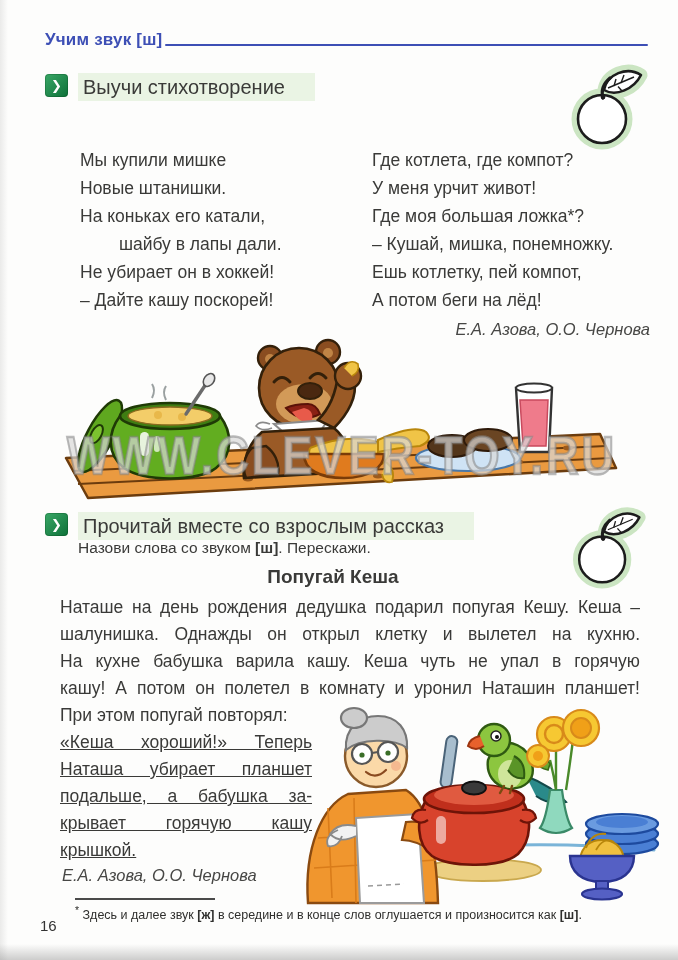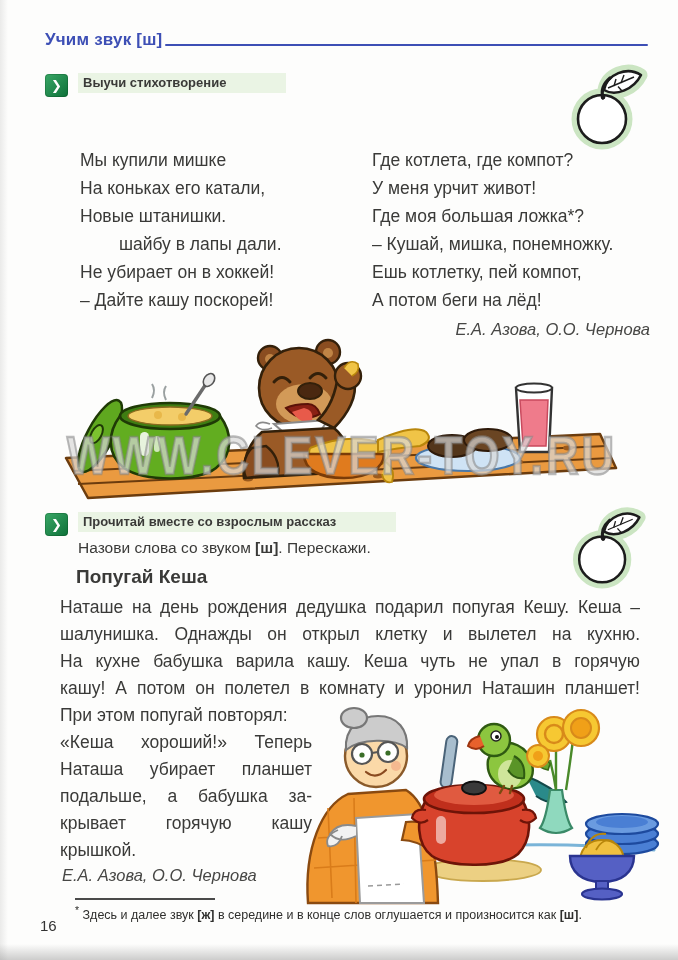--- a/index.html
+++ b/index.html
@@ -41,23 +41,23 @@
   
   .task-marker{
     position:absolute;width:23px;height:23px;border-radius:4px;
     background:linear-gradient(135deg,var(--marker-green-a),var(--marker-green-b));
     color:#fff;font-size:13px;font-weight:bold;
     display:flex;align-items:center;justify-content:center;
     box-shadow:0 0 0 1px rgba(0,60,20,.25) inset;
   }
   .task-title{
     position:absolute;left:78px;
-    font-size:13px;font-weight:bold;
+    font-size:20px;font-weight:normal;
     background:var(--highlight-green);
-    padding:3px 60px 3px 5px;line-height:1.1;
+    padding:3px 30px 3px 5px;line-height:1.1;
   }
   .task-sub{
     position:absolute;left:78px;font-size:15.5px;
   }
   .m1{left:45px;top:74px;} .t1{top:73px;} .s1{top:100px;}
   .m2{left:45px;top:513px;} .t2{top:512px;} .s2{top:539px;}
 
   .sticker{position:absolute;}
   .sticker.a1{right:28px;top:60px;}
   .sticker.a2{right:30px;top:503px;}
@@ -79,30 +79,30 @@
     text-align:center;transform:scaleY(1.18);
     color:rgba(255,255,255,.5);
     -webkit-text-stroke:2px rgba(135,135,135,.55);
     text-shadow:0 0 1px rgba(120,120,120,.4);
     pointer-events:none;
   }
   .illus-grandma{position:absolute;left:298px;top:698px;width:362px;height:208px;}
 
   
   .story-title{
-    position:absolute;left:76px;top:566px;width:580px;
-    text-align:left;font-size:19px;font-weight:bold;
+    position:absolute;left:43px;top:566px;width:580px;
+    text-align:center;font-size:19px;font-weight:bold;
   }
   .story-line{
     font-size:17.5px;line-height:27px;
     text-align:justify;text-align-last:justify;
   }
   .story-line:last-child{text-align-last:left;}
   .story-para1{position:absolute;left:60px;top:594px;width:580px;}
-  .story-para2{position:absolute;left:60px;top:729px;width:252px;}
+  .story-para2{position:absolute;left:60px;top:729px;width:252px;text-decoration:underline;}
   .story-attribution{position:absolute;left:62px;top:866px;}
 
   
   .footnote-rule{position:absolute;left:75px;top:898px;width:140px;height:2px;background:#4a4a4a;}
   .footnote{position:absolute;left:75px;top:905px;width:560px;font-size:12.5px;color:#2f2f2d;}
   .footnote b{font-weight:bold;}
   .page-number{position:absolute;left:40px;top:917px;font-size:15px;color:#333;}
 
   b.snd{font-weight:bold;}
 </style>
@@ -135,22 +135,22 @@
         <path d="M54,26 L56,19"></path>
         <path d="M61,23 L64,15"></path>
         <path d="M58,26.5 L62,31"></path>
       </g>
       <circle cx="43" cy="37" r="2.4" fill="#1c1c1c"></circle>
     </svg>
   </div>
 
   <div class="poem-left">
       <div class="poem-line">Мы купили мишке</div>
+      <div class="poem-line">Новые штанишки.</div>
       <div class="poem-line">На коньках его катали,</div>
-      <div class="poem-line">Новые штанишки.</div>
       <div class="poem-line">        шайбу в лапы дали.</div>
       <div class="poem-line">Не убирает он в хоккей!</div>
       <div class="poem-line">– Дайте кашу поскорей!</div>
     </div>
   <div class="poem-right">
     <div>
         <div class="poem-line">Где котлета, где компот?</div>
         <div class="poem-line">У меня урчит живот!</div>
         <div class="poem-line">Где моя большая ложка*?</div>
         <div class="poem-line">– Кушай, мишка, понемножку.</div>

